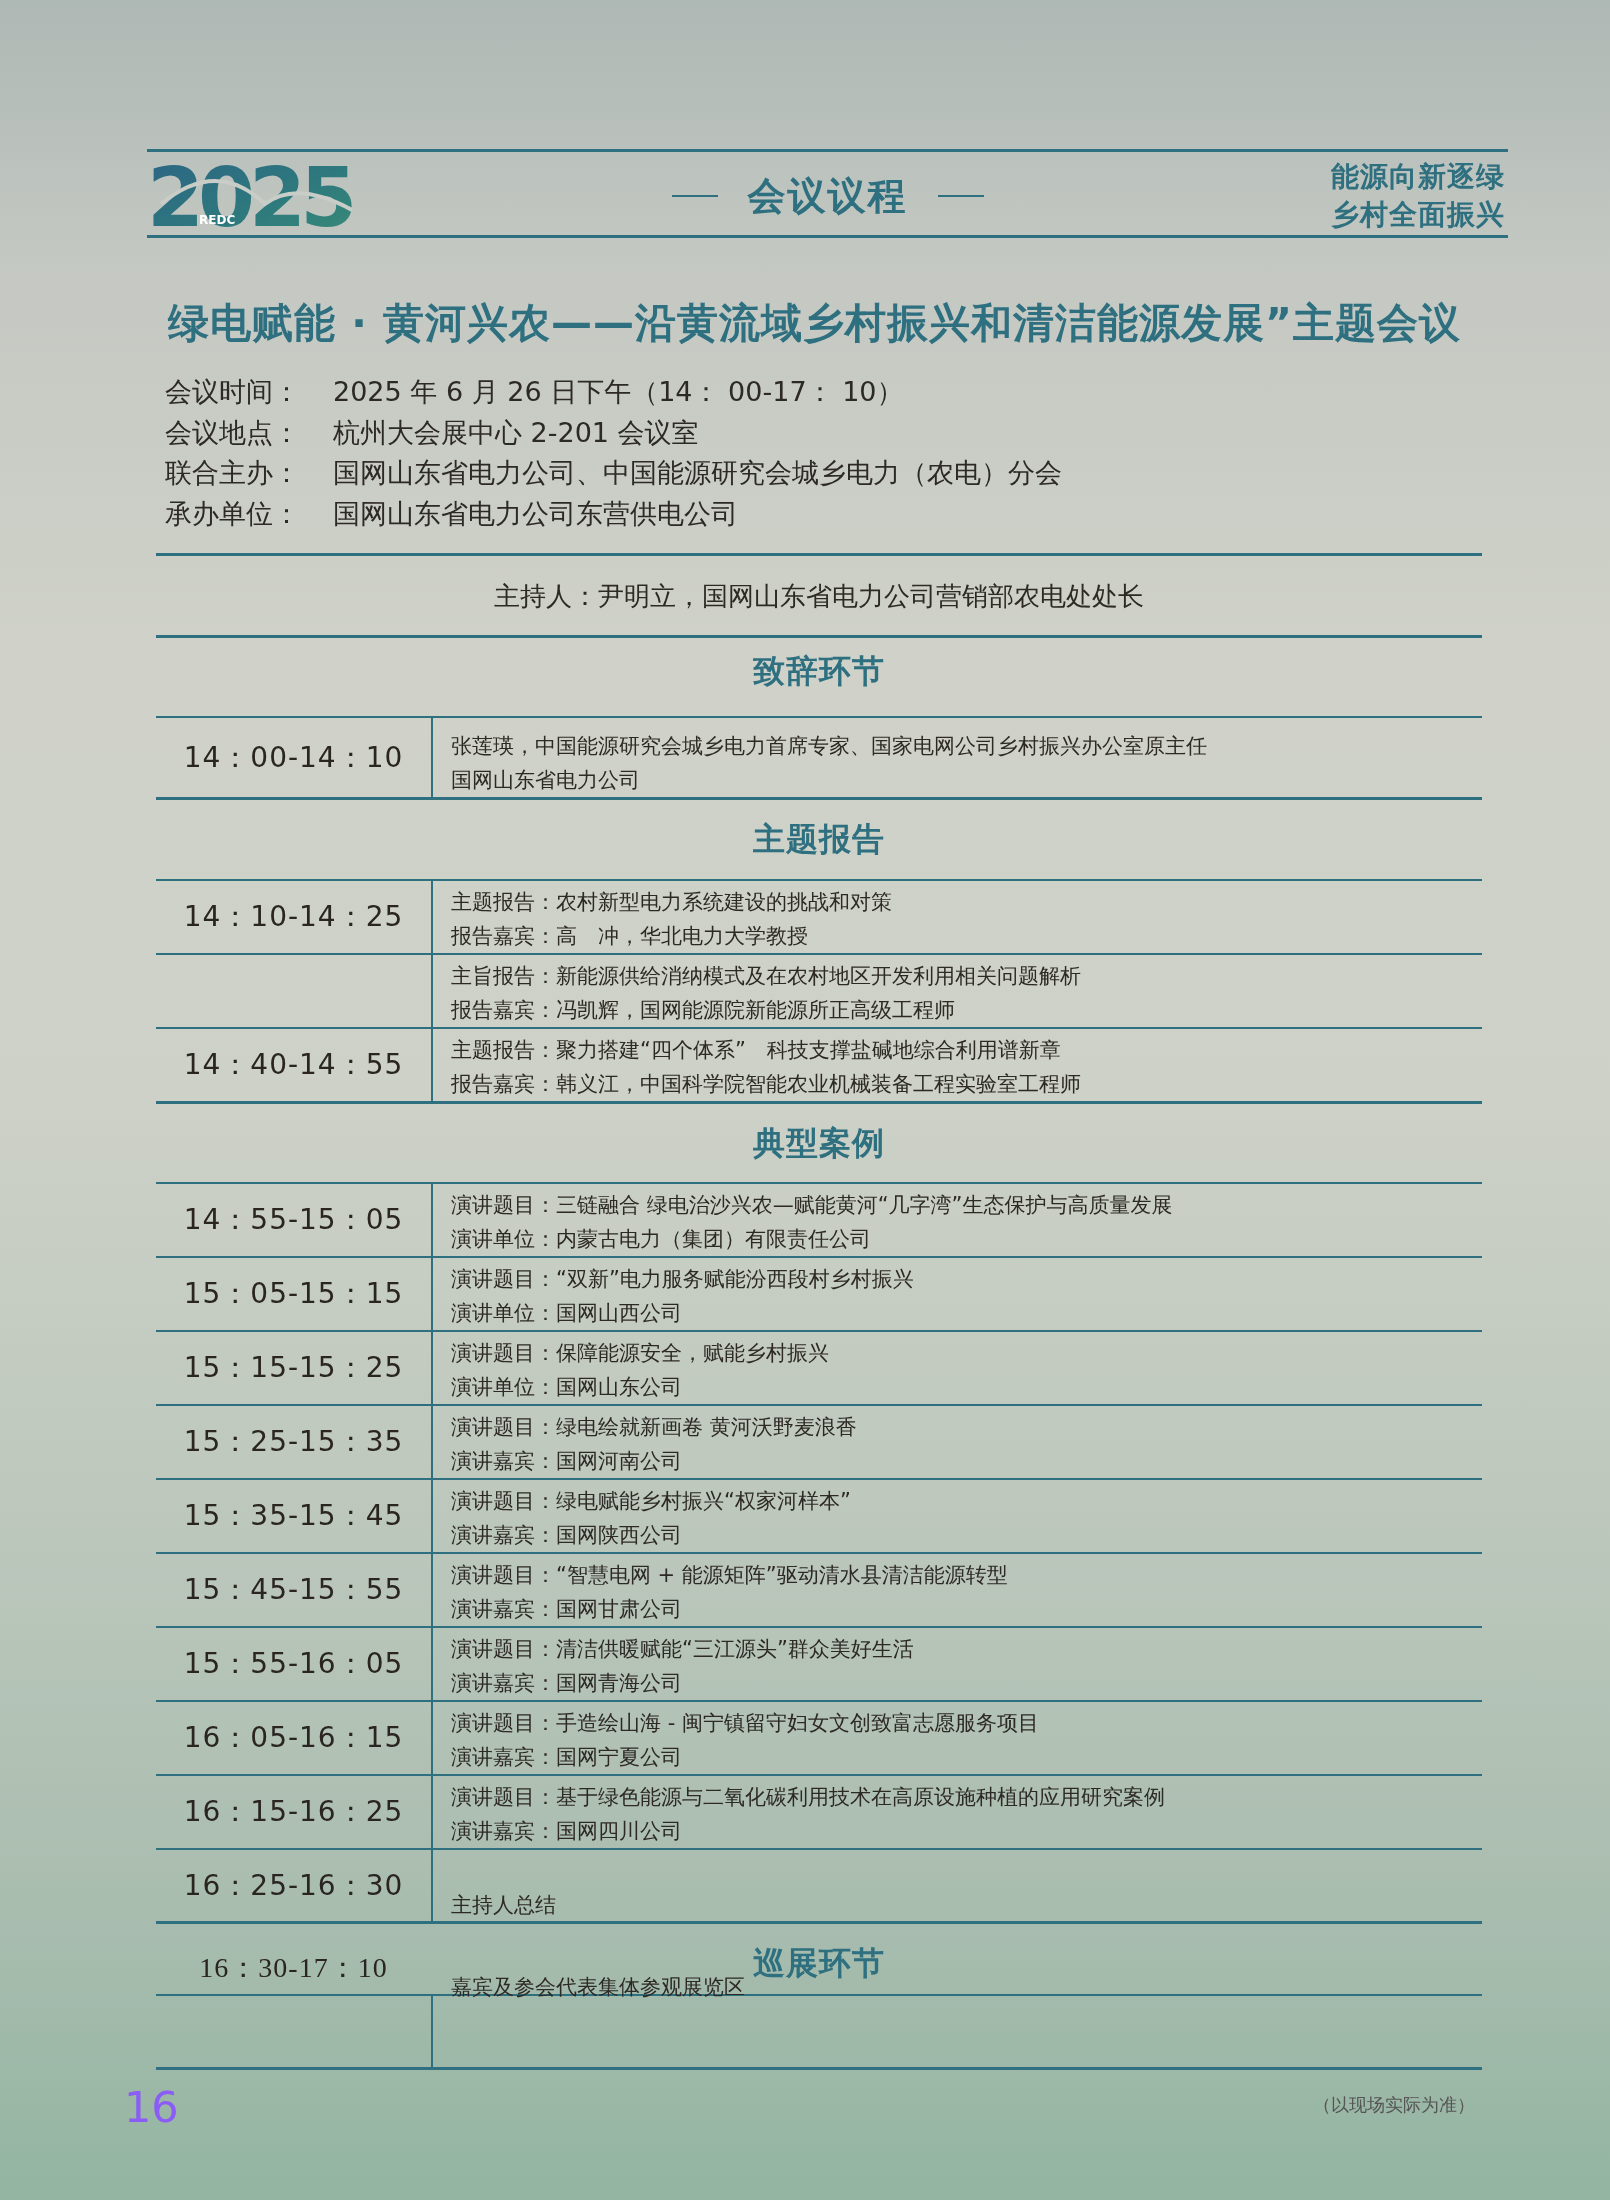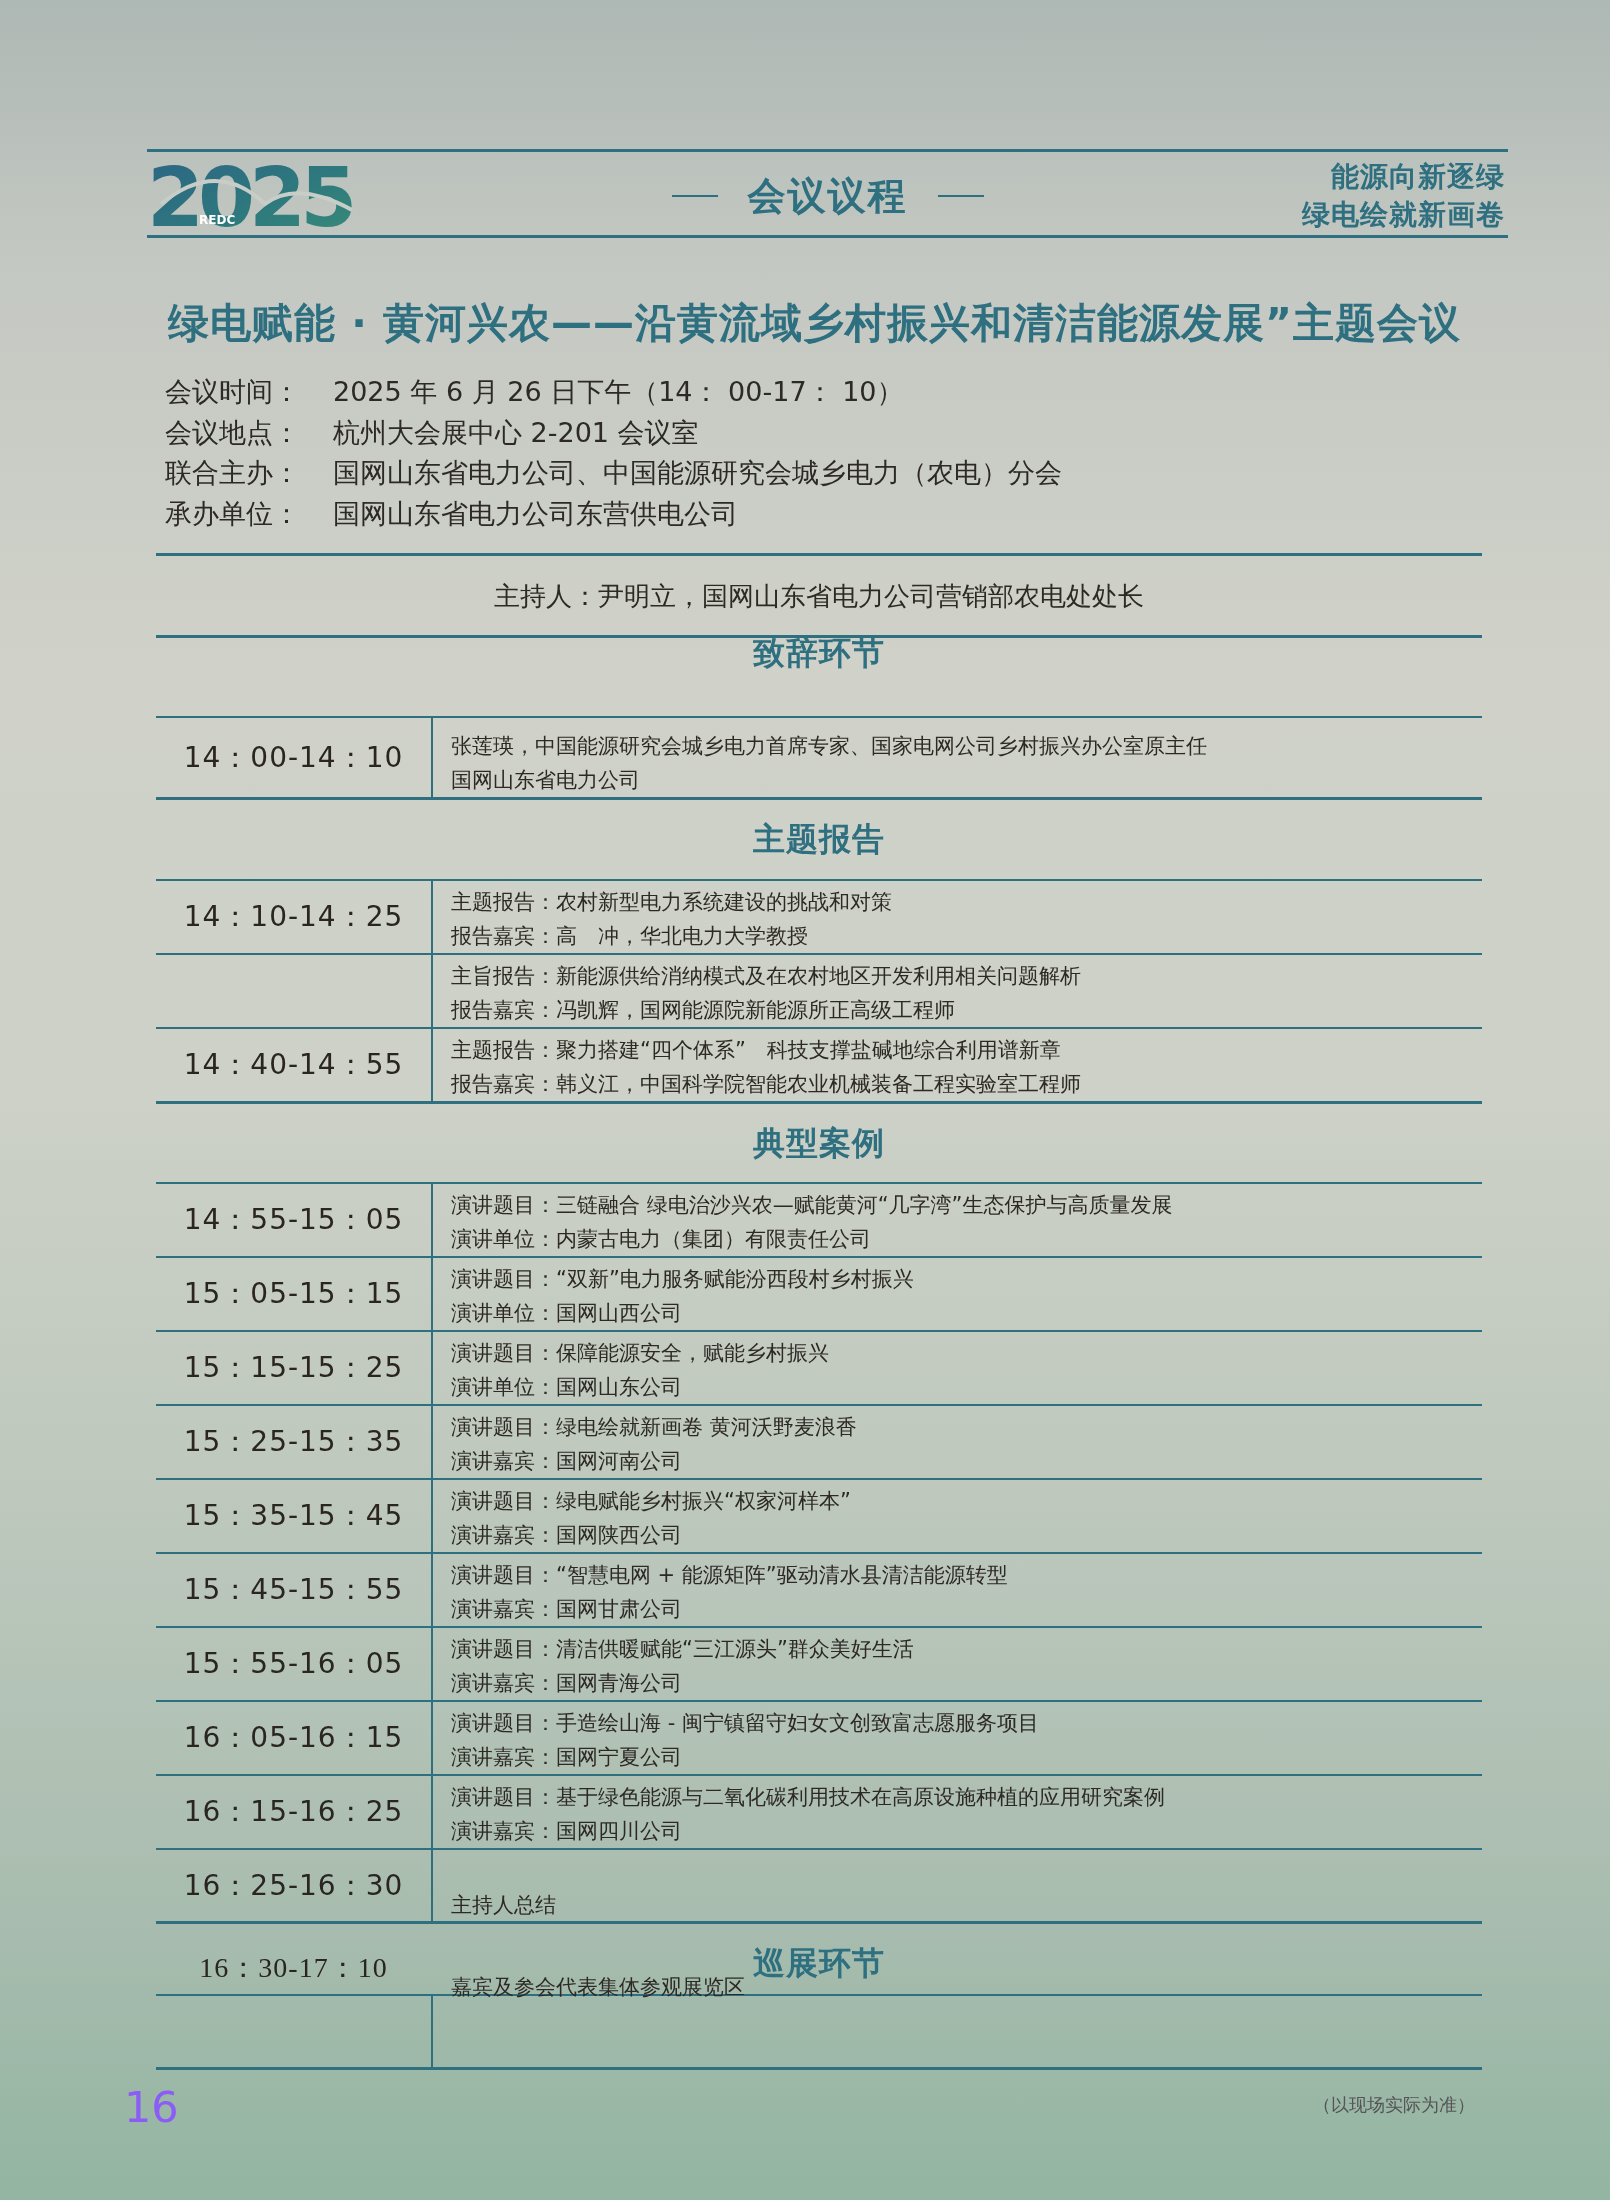--- a/index.html
+++ b/index.html
@@ -65,21 +65,21 @@
   <text x="52" y="64" font-family="DejaVu Sans, sans-serif" font-weight="bold" font-size="12" fill="#ffffff">REDC</text>
 </svg>
 
 <div class="hdr-center">
   <span class="hdr-dash"></span>
   <span class="hdr-title">会议议程</span>
   <span class="hdr-dash"></span>
 </div>
 <div class="slogan">
   <div>能源向新逐绿</div>
-  <div>绿电绘就新画卷</div>
+  <div>乡村全面振兴</div>
 </div>
 
 <div class="main-title">绿电赋能 · 黄河兴农——沿黄流域乡村振兴和清洁能源发展”主题会议</div>
 
 <div class="info">
   <div class="info-row">
     <span class="info-label">会议时间：</span>
     <span>2025 年 6 月 26 日下午（14： 00-17： 10）</span>
   </div>
   <div class="info-row">
@@ -95,21 +95,21 @@
     <span>国网山东省电力公司东营供电公司</span>
   </div>
 </div>
 
 <div class="tbl" style="top:0; height:2200px;">
 
   <div class="rule thick" style="top:553px;"></div>
   <div class="host">主持人：尹明立，国网山东省电力公司营销部农电处处长</div>
   <div class="rule thick" style="top:635px;"></div>
 
-  <div class="section-head" style="top:632px;">致辞环节</div>
+  <div class="section-head" style="top:650px;">致辞环节</div>
   <div class="rule thin" style="top:716px;"></div>
   <div class="row" style="top:718px; height:79px;">
     <div class="time">14：00-14：10</div>
     <div class="desc">
       <div>张莲瑛，中国能源研究会城乡电力首席专家、国家电网公司乡村振兴办公室原主任</div>
       <div>国网山东省电力公司</div>
     </div>
   </div>
   <div class="vline" style="top:718px; height:79px;"></div>
   <div class="rule thick" style="top:797px;"></div>

